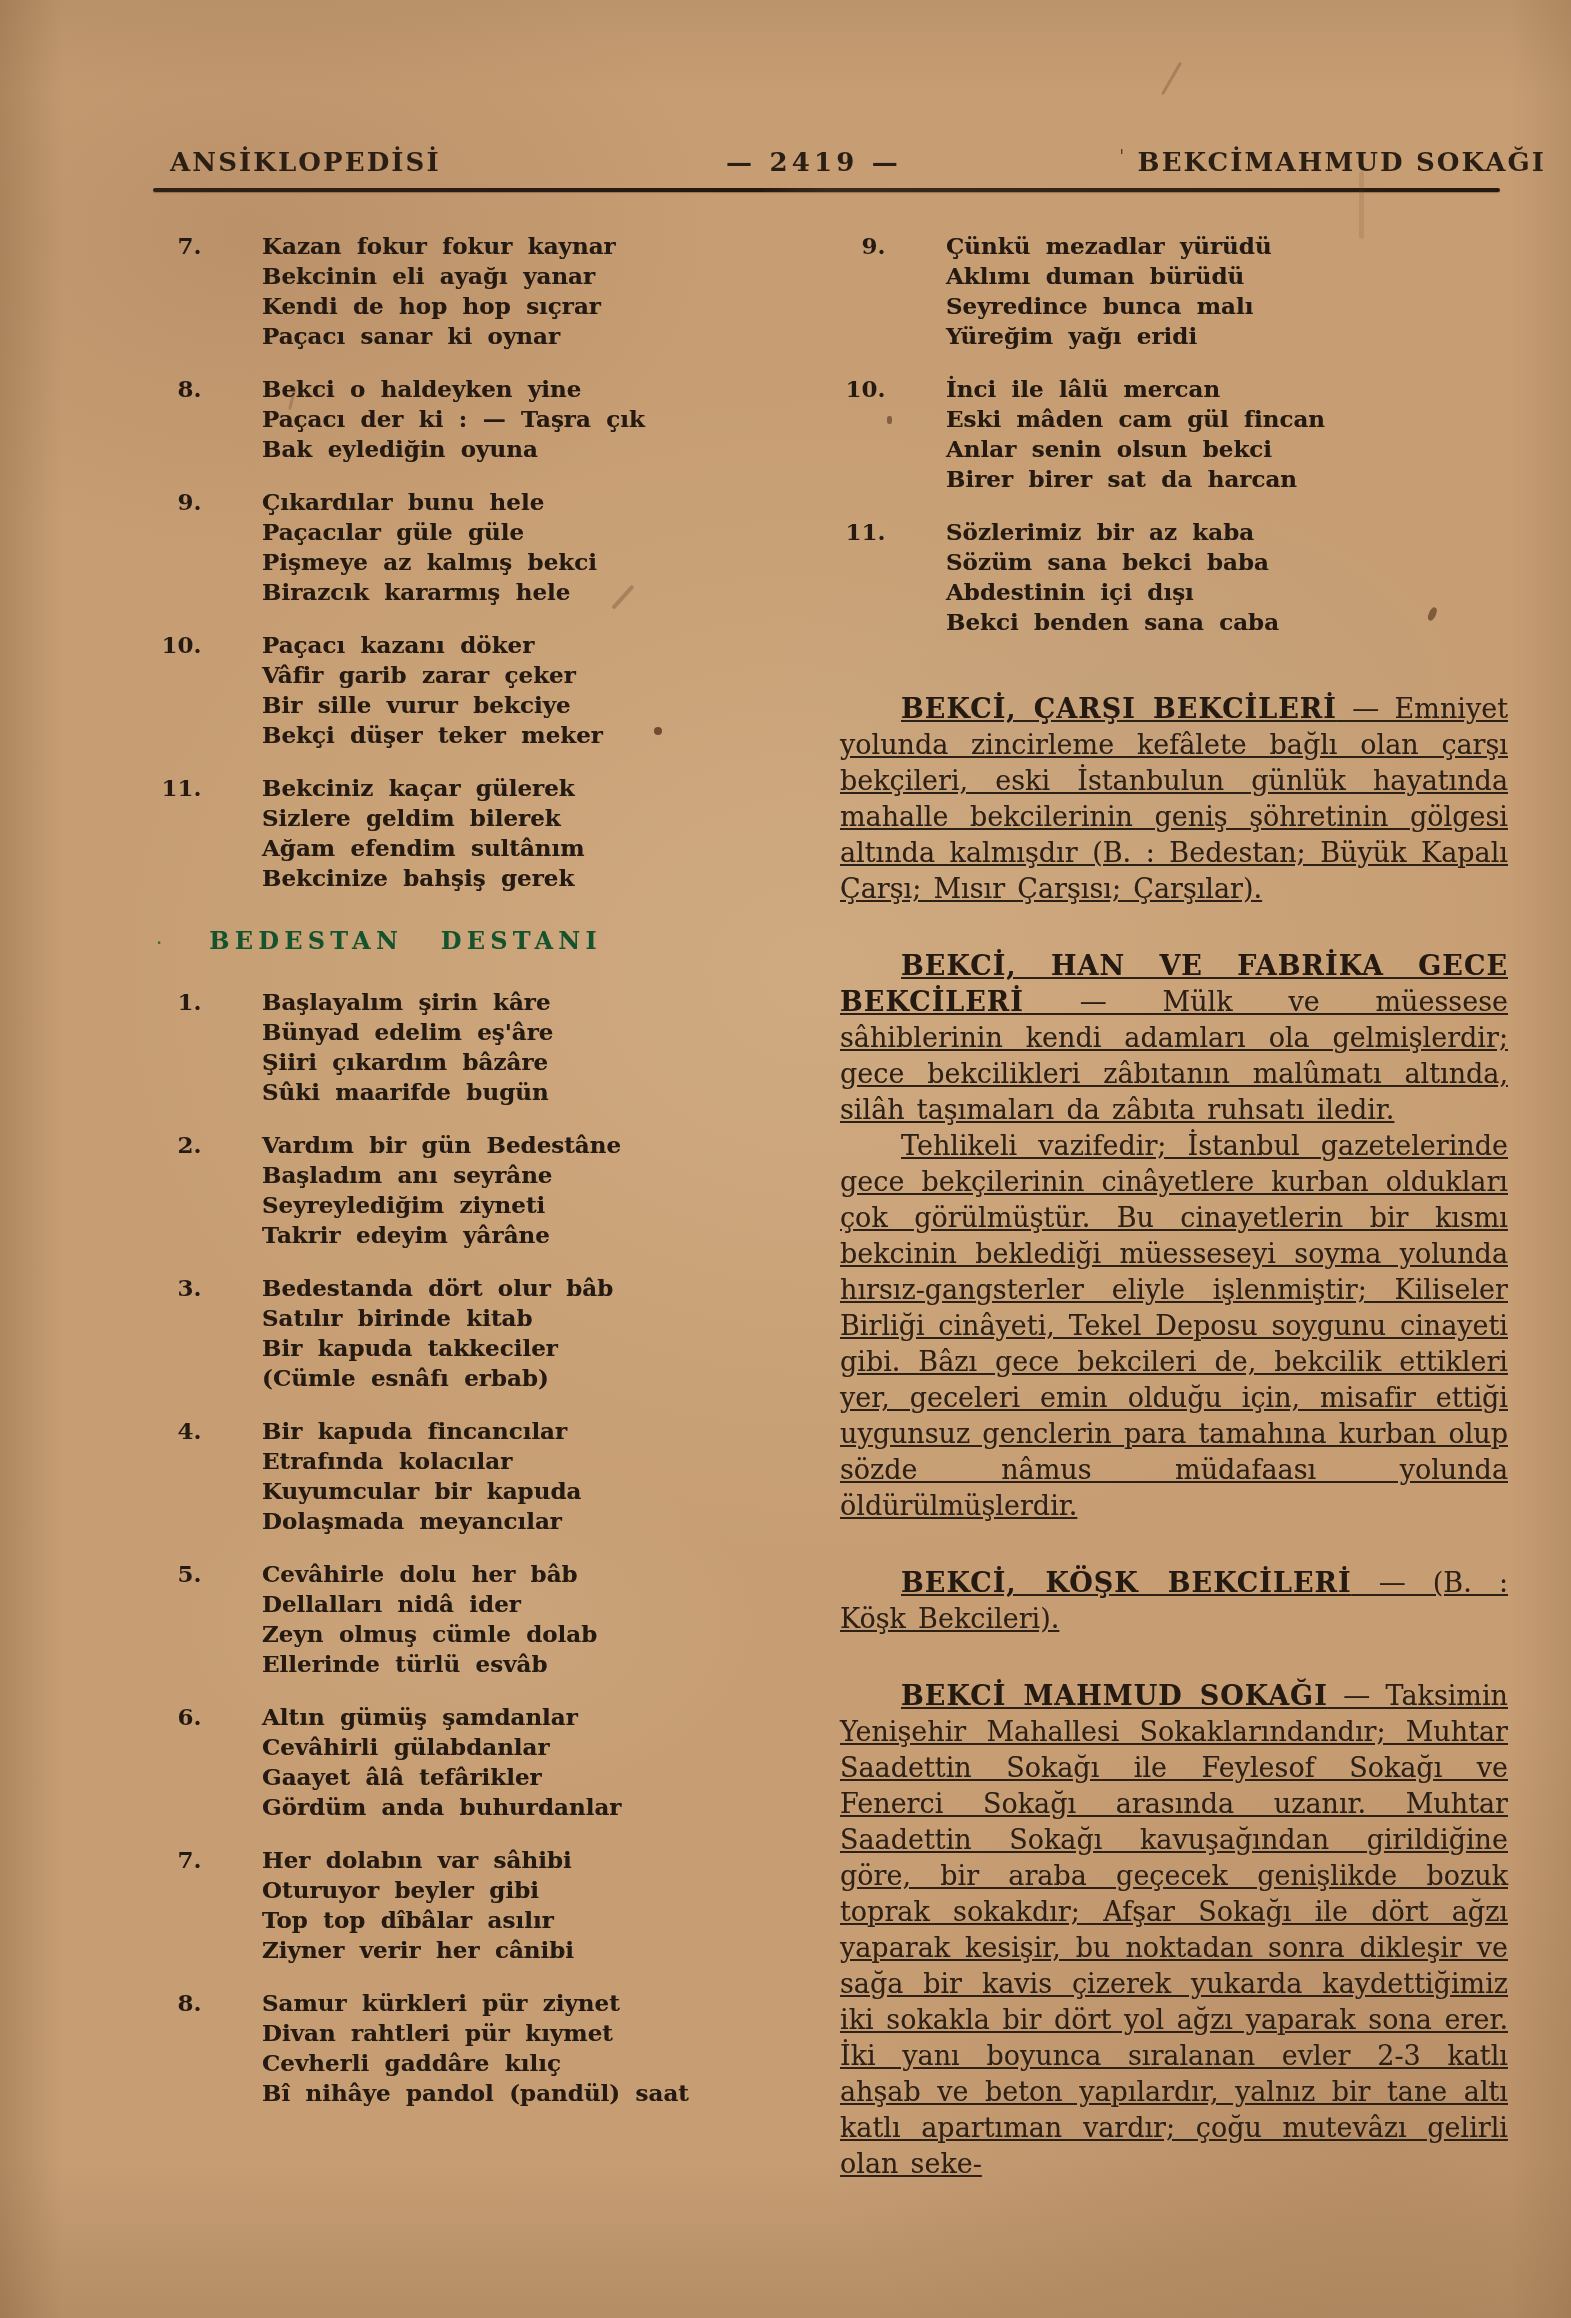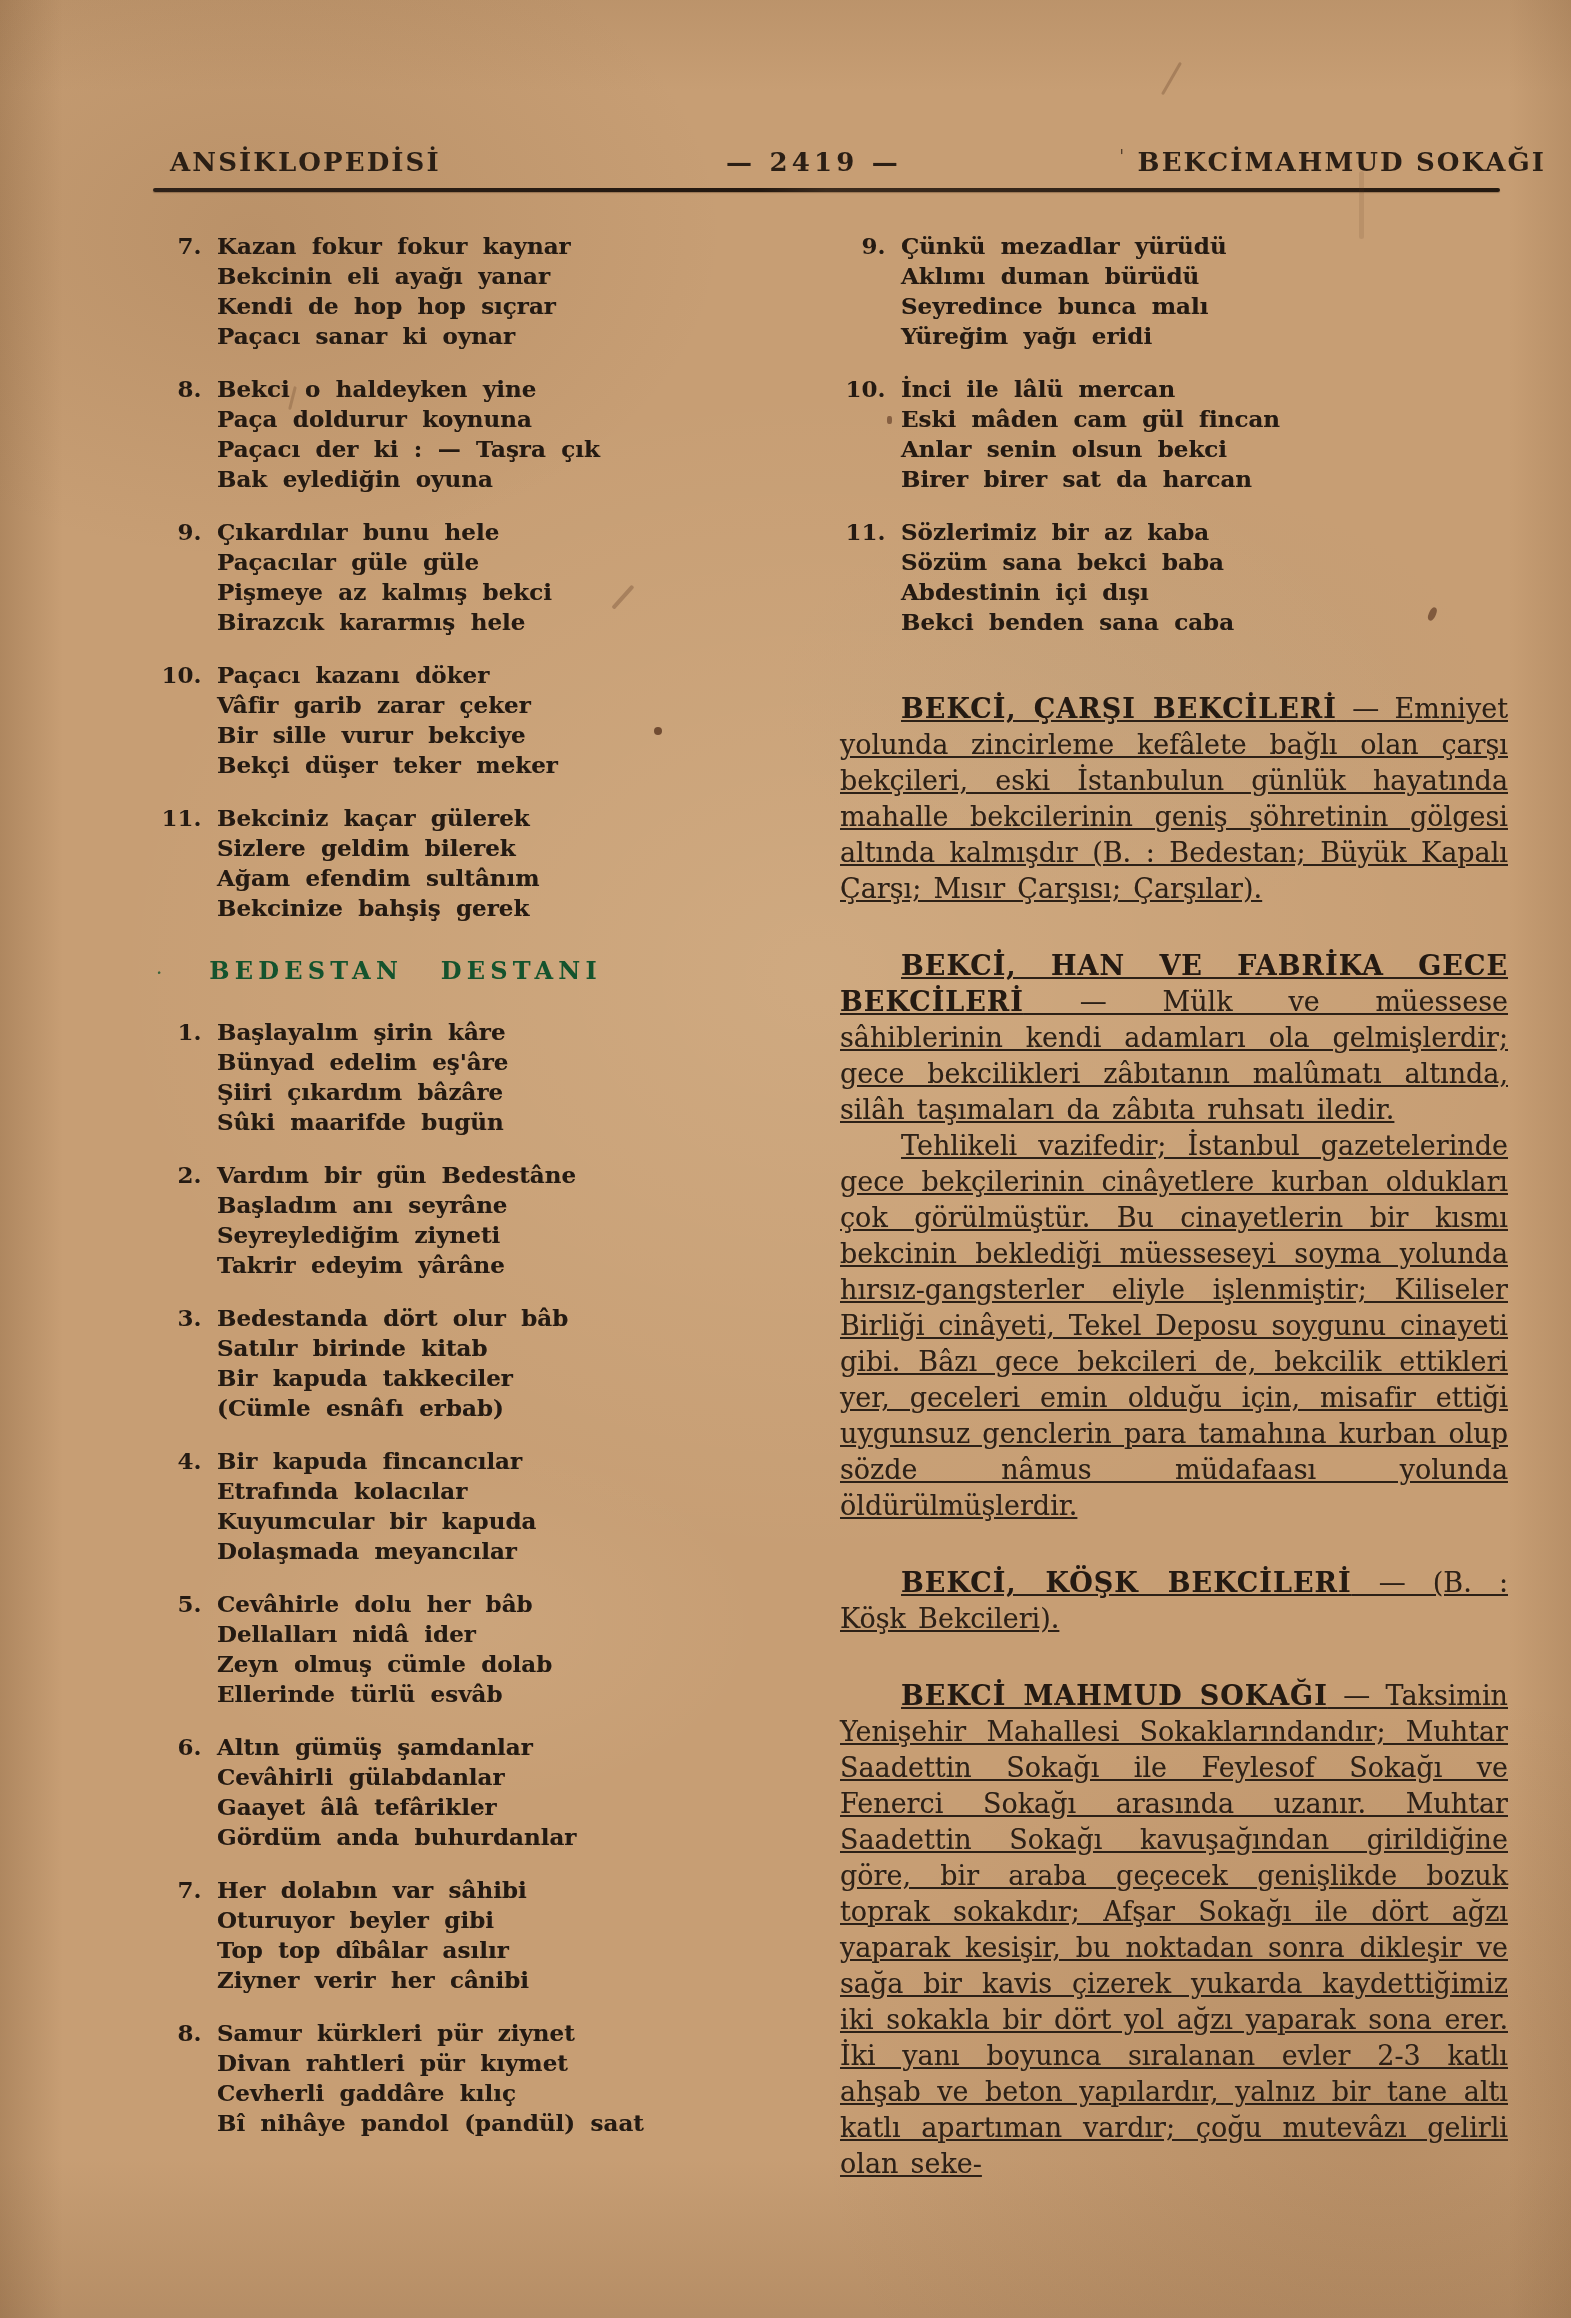--- a/index.html
+++ b/index.html
@@ -33,21 +33,21 @@
   .rule{position:absolute;top:188px;left:153px;width:1347px;height:4.2px;
     background:linear-gradient(90deg,#2e2118 0%,#231810 45%,#3a2a1d 50%,#241910 100%);
     border-radius:2.1px;box-shadow:0 1px 1px rgba(70,45,25,.35);}
   
   .col{position:absolute;top:231px;}
   .col-left{left:156px;width:598px;}
   .col-right{left:840px;width:668px;}
   
   .verse{display:grid;grid-template-columns:61px 1fr;margin:0 0 23px 0;}
   .verse-num{text-align:right;padding-right:15.6px;font-weight:bold;font-size:23px;line-height:30px;color:#241a12;}
-  .verse-lines{min-width:0;}
+  .verse-lines{min-width:0;margin-left:45px;}
   .verse-line{font-weight:bold;font-size:23px;line-height:30px;word-spacing:.32em;color:#241a12;
     text-shadow:0 0 0.5px rgba(45,28,15,.45);white-space:nowrap;}
   
   .section-title{margin:33px 0 32px 0;text-align:left;font-weight:bold;font-size:24px;
     letter-spacing:5.2px;word-spacing:24px;color:#14532d;position:relative;}
   .section-dot{font-weight:normal;letter-spacing:0;word-spacing:0;margin-right:47px;opacity:.8;font-size:20px;vertical-align:middle;}
   
   .article{margin:41px 0 0 0;text-decoration:underline;}
   .article.first{margin-top:54px;}
   .article p{margin:0;font-size:27px;line-height:36px;text-align:justify;text-indent:61px;
@@ -77,21 +77,20 @@
           <div class="verse-line">Kazan fokur fokur kaynar</div>
           <div class="verse-line">Bekcinin eli ayağı yanar</div>
           <div class="verse-line">Kendi de hop hop sıçrar</div>
           <div class="verse-line">Paçacı sanar ki oynar</div>
         </div>
       </div>
       <div class="verse">
         <div class="verse-num">8.</div>
         <div class="verse-lines">
           <div class="verse-line">Bekci o haldeyken yine</div>
-          <div class="verse-line">Paça doldurur koynuna</div>
           <div class="verse-line">Paçacı der ki : — Taşra çık</div>
           <div class="verse-line">Bak eylediğin oyuna</div>
         </div>
       </div>
       <div class="verse">
         <div class="verse-num">9.</div>
         <div class="verse-lines">
           <div class="verse-line">Çıkardılar bunu hele</div>
           <div class="verse-line">Paçacılar güle güle</div>
           <div class="verse-line">Pişmeye az kalmış bekci</div>

